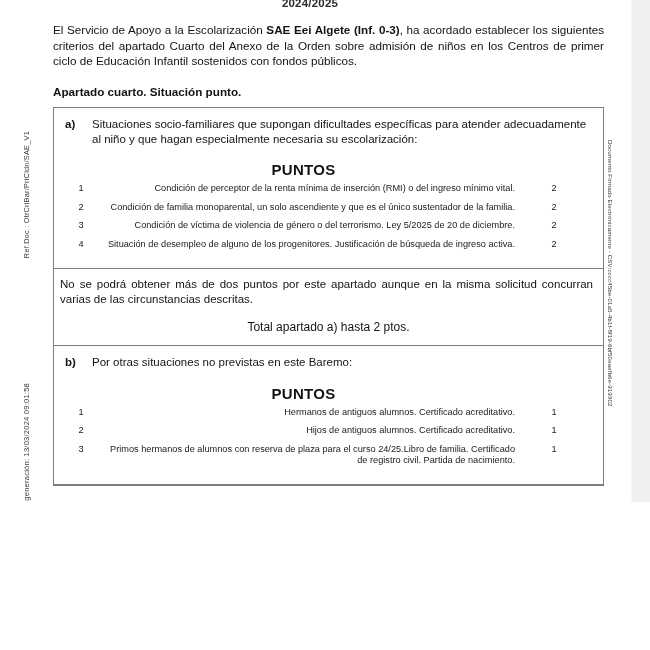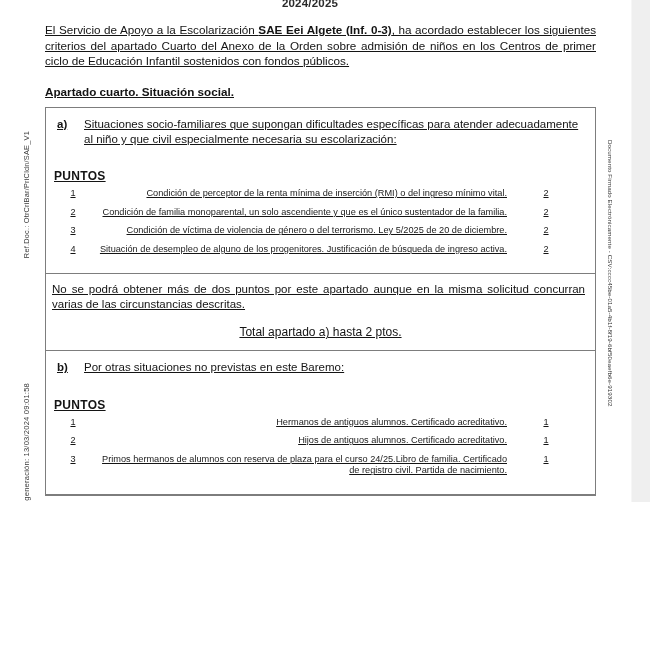--- a/index.html
+++ b/index.html
@@ -45,24 +45,23 @@
     text-align: center;
     font-size: 11.5px;
     font-weight: bold;
     letter-spacing: .2px;
     color: #2b2b2b;
   }
 
   
   .content {
     position: absolute;
-    left: 45px;
+    left: 53px;
     top: 22px;
     width: 551px;
-    text-decoration: underline;
   }
 
   .intro {
     font-size: 11.7px;
     line-height: 15.6px;
     text-align: justify;
     color: #141414;
     margin: 0 0 16px 0;
   }
   .intro b { font-weight: bold; }
@@ -96,26 +95,26 @@
     width: 30px;
     flex: 0 0 30px;
     padding-left: 3px;
     box-sizing: border-box;
   }
   .item-head-text {
     flex: 1 1 auto;
   }
 
   .puntos-row {
-    text-align: left;
-    font-size: 12px;
+    text-align: center;
+    font-size: 15px;
     font-weight: bold;
     letter-spacing: .3px;
     padding-right: 48px;
-    margin-top: 22px;
+    margin-top: 14px;
   }
 
   table.crit {
     width: 100%;
     border-collapse: collapse;
     margin-top: 5px;
   }
   table.crit td {
     font-size: 9.2px;
     line-height: 11.6px;
@@ -243,27 +242,27 @@
   <div class="doc-year">2024/2025</div>
 
   <div class="v-left" id="ref-doc">Ref.Doc.: OtrCriBar/PriCldn/SAE_V1</div>
   <div class="v-left" id="fecha-gen">Fecha generación: 13/03/2024 09:01:58</div>
   <div id="csv-right">Documento Firmado Electrónicamente - CSV:cccc45be-01a5-4b1f-8f19-6bf50eaefb6e-919302</div>
 
   <div class="content">
 
     <p class="intro"><span>El Servicio de Apoyo a la Escolarización </span><b>SAE Eei Algete (Inf. 0-3)</b><span>, ha acordado establecer los siguientes criterios del apartado Cuarto del Anexo de la Orden sobre admisión de niños en los Centros de primer ciclo de Educación Infantil sostenidos con fondos públicos.</span></p>
 
-    <p class="section-title">Apartado cuarto. Situación social.</p>
+    <p class="section-title">Apartado cuarto. Situación punto.</p>
 
     <div class="box">
       <div class="box-pad">
         <div class="item-head">
           <span class="item-letter">a)</span>
-          <span class="item-head-text">Situaciones socio-familiares que supongan dificultades específicas para atender adecuadamente al niño y que civil especialmente necesaria su escolarización:</span>
+          <span class="item-head-text">Situaciones socio-familiares que supongan dificultades específicas para atender adecuadamente al niño y que hagan especialmente necesaria su escolarización:</span>
         </div>
         <div class="puntos-row">PUNTOS</div>
         <table class="crit">
           <tbody>
             <tr>
               <td class="num">1</td>
               <td class="desc">Condición de perceptor de la renta mínima de inserción (RMI) o del ingreso mínimo vital.</td>
               <td class="pts">2</td>
             </tr>
             <tr>

